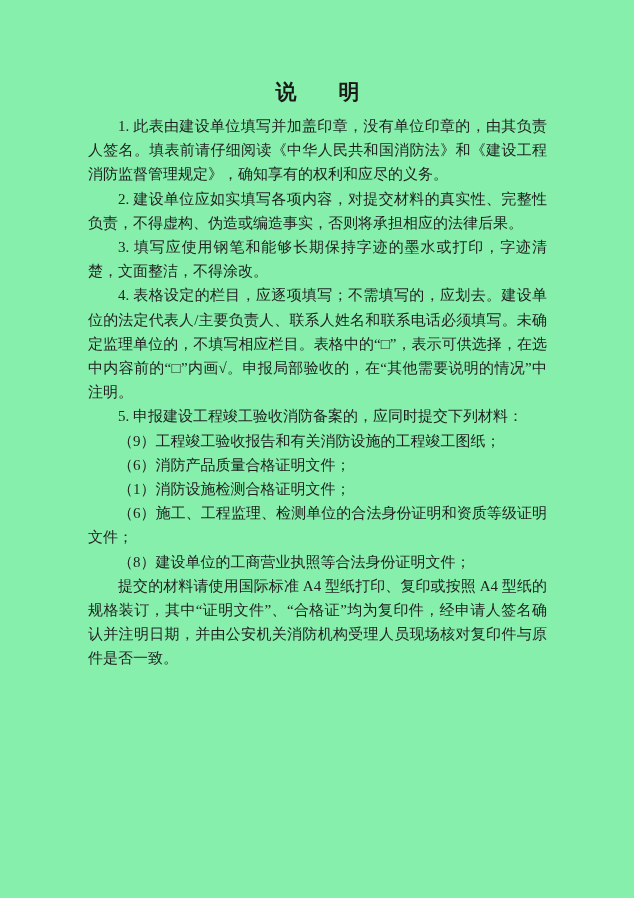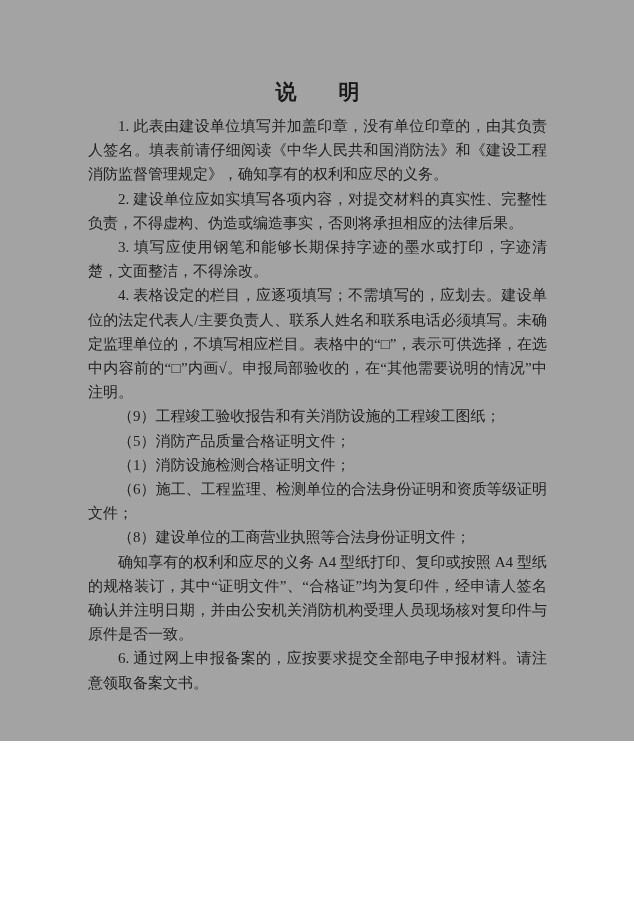--- a/index.html
+++ b/index.html
@@ -12,22 +12,22 @@
     height: 898px;
     position: relative;
     overflow: hidden;
     font-family: "Liberation Serif", "DejaVu Serif", serif;
     color: #1f1f1f;
   }
   .page {
     position: absolute;
     left: 0; top: 0;
     width: 634px;
-    height: 741px;
-    background: #a3a3a3;
+    height: 898px;
+    background: #86efac;
   }
   .content {
     position: absolute;
     left: 88px;
     top: 78px;
     width: 459px;
   }
   .title {
     font-size: 21px;
     line-height: 28px;
@@ -62,22 +62,22 @@
 <body>
 
 <div class="page">
   <div class="content">
     <h1 class="title">说　　明</h1>
     <div id="paragraphs">
         <p class="para">1. 此表由建设单位填写并加盖印章，没有单位印章的，由其负责人签名。填表前请仔细阅读《中华人民共和国消防法》和《建设工程消防监督管理规定》，确知享有的权利和应尽的义务。</p>
         <p class="para">2. 建设单位应如实填写各项内容，对提交材料的真实性、完整性负责，不得虚构、伪造或编造事实，否则将承担相应的法律后果。</p>
         <p class="para">3. 填写应使用钢笔和能够长期保持字迹的墨水或打印，字迹清楚，文面整洁，不得涂改。</p>
         <p class="para">4. 表格设定的栏目，应逐项填写；不需填写的，应划去。建设单位的法定代表人/主要负责人、联系人姓名和联系电话必须填写。未确定监理单位的，不填写相应栏目。表格中的“□”，表示可供选择，在选中内容前的“□”内画√。申报局部验收的，在“其他需要说明的情况”中注明。</p>
+        <p class="para">5. 申报建设工程竣工验收消防备案的，应同时提交下列材料：</p>
         <p class="para">（9）工程竣工验收报告和有关消防设施的工程竣工图纸；</p>
-        <p class="para">（5）消防产品质量合格证明文件；</p>
+        <p class="para">（6）消防产品质量合格证明文件；</p>
         <p class="para">（1）消防设施检测合格证明文件；</p>
         <p class="para">（6）施工、工程监理、检测单位的合法身份证明和资质等级证明文件；</p>
         <p class="para">（8）建设单位的工商营业执照等合法身份证明文件；</p>
-        <p class="para">确知享有的权利和应尽的义务 A4 型纸打印、复印或按照 A4 型纸的规格装订，其中“证明文件”、“合格证”均为复印件，经申请人签名确认并注明日期，并由公安机关消防机构受理人员现场核对复印件与原件是否一致。</p>
-        <p class="para">6. 通过网上申报备案的，应按要求提交全部电子申报材料。请注意领取备案文书。</p>
+        <p class="para">提交的材料请使用国际标准 A4 型纸打印、复印或按照 A4 型纸的规格装订，其中“证明文件”、“合格证”均为复印件，经申请人签名确认并注明日期，并由公安机关消防机构受理人员现场核对复印件与原件是否一致。</p>
       </div>
   </div>
 </div>
 
 </body></html>

